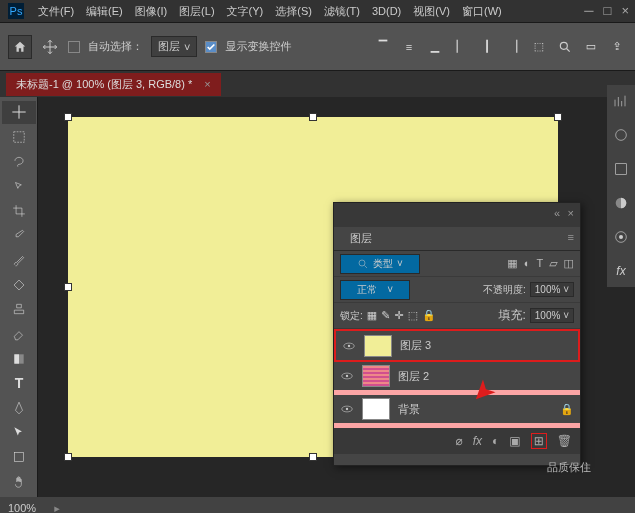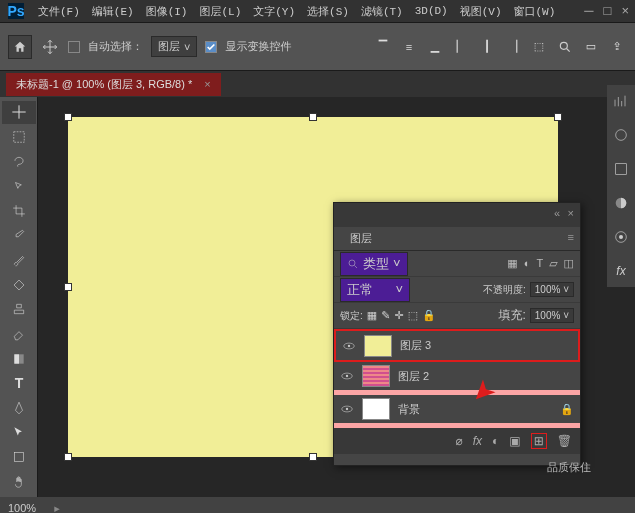--- a/index.html
+++ b/index.html
@@ -1,21 +1,21 @@
 <!DOCTYPE html>
 <html><head>
 <meta charset="utf-8">
 <style>
 * { margin: 0; padding: 0; box-sizing: border-box; font-family: "Microsoft YaHei", sans-serif; }
 body { background: #535353; width: 635px; height: 513px; overflow: hidden; font-size: 11px; color: #ccc; }
 .window { width: 635px; height: 513px; background: #323232; position: relative; }
 .titlebar { height: 23px; background: #323232; display: flex; align-items: center; padding: 0 8px; border-bottom: 1px solid #1a1a1a; }
 .ps-logo { width: 16px; height: 16px; background: #001e36; display: flex; align-items: center; justify-content: center; margin-right: 8px; }
-.ps-logo span { color: #31a8ff; font-size: 14px; font-weight: bold; }
-.menu-item { padding: 2px 6px; cursor: pointer; color: #ccc; font-family: Liberation Mono, monospace; }
+.ps-logo span { color: #31a8ff; font-size: 11px; font-weight: normal; }
+.menu-item { padding: 2px 6px; cursor: pointer; color: #ccc; }
 .win-controls { position: absolute; right: 6px; top: 3px; display: flex; gap: 10px; }
 .win-controls span { cursor: pointer; font-size: 13px; color: #aaa; }
 .optionsbar { height: 48px; background: #535353; display: flex; align-items: center; padding: 0 8px; gap: 8px; border-bottom: 1px solid #1a1a1a; }
 .home-btn { width: 24px; height: 24px; background: #424242; display: flex; align-items: center; justify-content: center; border: 1px solid #2a2a2a; }
 .opt-icon { width: 20px; height: 20px; display: flex; align-items: center; justify-content: center; color: #ddd; }
 .checkbox { width: 12px; height: 12px; border: 1px solid #888; display: inline-block; }
 .checkbox.checked { background: #5a8dc7; }
 .dropdown { background: #3f3f3f; padding: 2px 6px; border: 1px solid #2a2a2a; display: flex; align-items: center; gap: 4px; }
 .r-icons { margin-left: auto; display: flex; gap: 6px; }
 .tabbar { height: 26px; background: #323232; display: flex; align-items: center; padding-left: 6px; }
@@ -30,21 +30,21 @@
 .handle { position: absolute; width: 8px; height: 8px; background: #fff; border: 1px solid #333; }
 .target { position: absolute; left: 264px; top: 184px; width: 18px; height: 18px; }
 .rightbar { position: absolute; right: 0; top: 85px; width: 28px; background: #424242; display: flex; flex-direction: column; gap: 14px; padding: 6px 0; align-items: center; }
 .rb-item { width: 20px; height: 20px; display: flex; align-items: center; justify-content: center; }
 .statusbar { height: 22px; background: #424242; display: flex; align-items: center; padding: 0 8px; gap: 18px; color: #ccc; font-size: 11px; }
 .layers-panel { position: absolute; left: 333px; top: 202px; width: 248px; height: 264px; background: #454545; border: 1px solid #222; box-shadow: 2px 2px 8px rgba(0,0,0,0.5); }
 .lp-head { height: 24px; display: flex; align-items: center; padding: 0 8px; background: #383838; }
 .lp-tabs { height: 24px; display: flex; padding: 0 8px; background: #454545; border-bottom: 1px solid #2a2a2a; position: relative; }
 .lp-head .dots { position: absolute; right: 6px; top: 4px; color: #999; }
 .lp-row { height: 26px; display: flex; align-items: center; padding: 0 6px; gap: 4px; background: #454545; border-bottom: 1px solid #3a3a3a; }
-.lp-select { background: #4c1d95; padding: 2px 6px; border: 1px solid #2a2a2a; display: flex; align-items: center; gap: 4px; font-size: 13px; }
+.lp-select { background: #0369a1; padding: 2px 16px; border: 1px solid #2a2a2a; display: flex; align-items: center; gap: 4px; font-size: 10px; }
 .lp-mini { display: flex; gap: 6px; margin-left: auto; }
 .lp-mini span { color: #bbb; font-size: 11px; }
 .num-input { background: #3a3a3a; padding: 1px 4px; border: 1px solid #2a2a2a; font-size: 10px; }
 .lp-layers { background: #454545; }
 .layer { height: 33px; display: flex; align-items: center; padding: 0 6px; gap: 8px; border-bottom: 5px solid #fca5a5; }
 .layer.sel { border: 2px solid #dd1c1c; }
 .layer .eye { width: 14px; }
 .layer .thumb { width: 28px; height: 22px; border: 1px solid #888; }
 .lp-footer { height: 26px; display: flex; align-items: center; justify-content: flex-end; gap: 10px; padding: 0 8px; background: #383838; }
 .lp-footer span { color: #aaa; font-size: 12px; }

